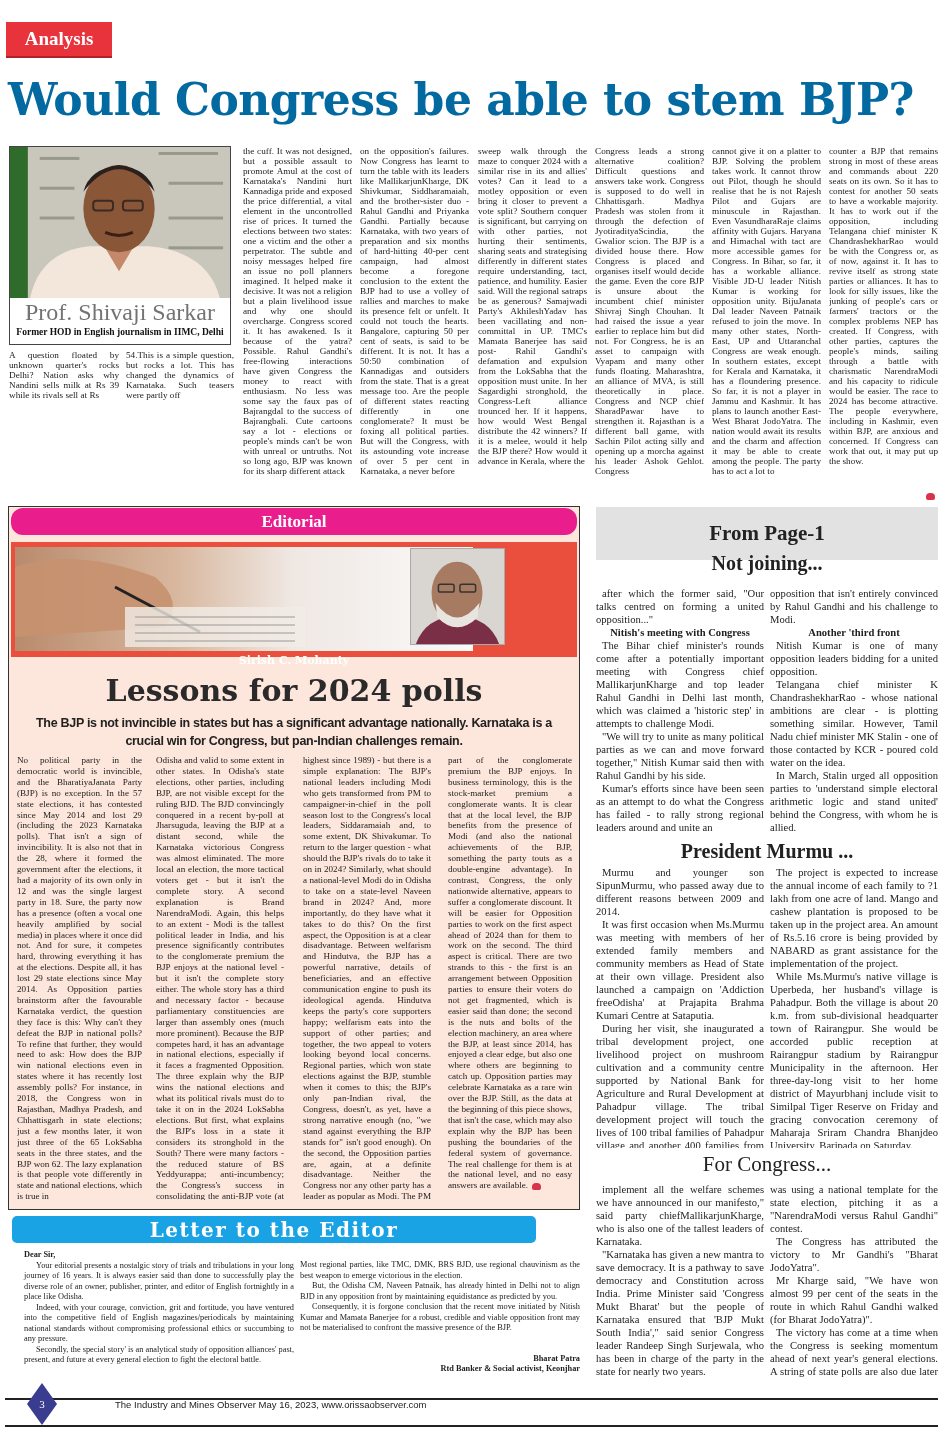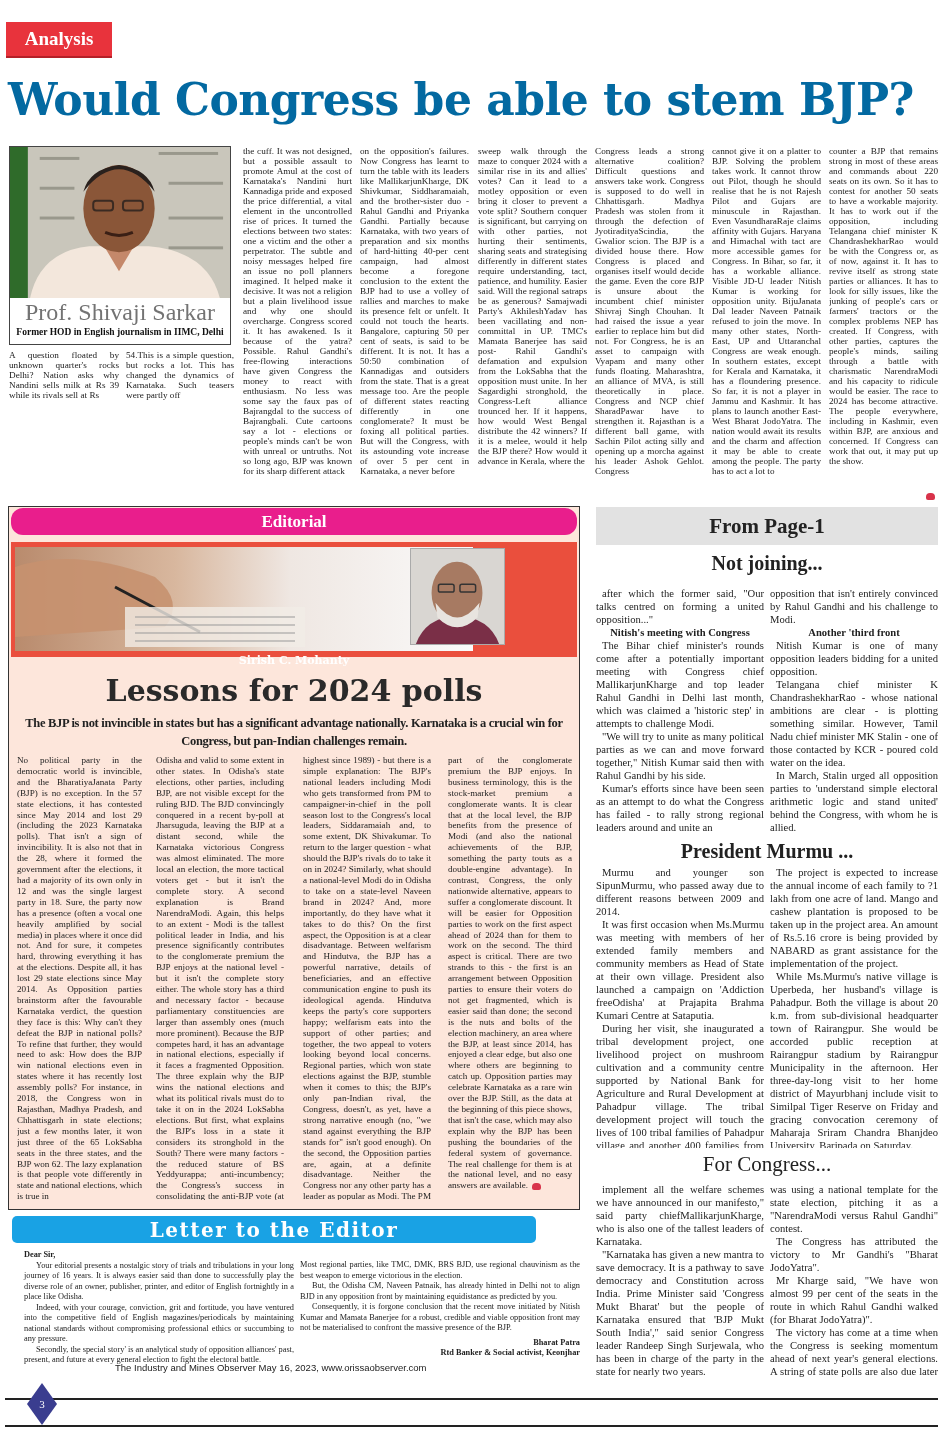--- a/index.html
+++ b/index.html
@@ -25,41 +25,41 @@
 
   
   .ed-frame { left: 8px; top: 506px; width: 572px; height: 704px; border: 1px solid #333; background: #fde6db; }
   .ed-bar { left: 11px; top: 508px; width: 566px; height: 27px; background: #e91e8c; border-radius: 12px; color: #fff;
             font-weight: bold; font-size: 17px; display:flex; align-items:center; justify-content:center; }
   .ed-banner { left: 11px; top: 542px; width: 566px; height: 115px; background: #ea4f3d; }
   .ed-img { left: 15px; top: 547px; width: 458px; height: 104px; background: linear-gradient(90deg,#b98b6d 0%,#d8b79e 35%,#efe7e2 60%,#fafafa 100%); overflow:hidden; }
   .ed-portrait { left: 410px; top: 548px; width: 95px; height: 97px; border: 1px solid #aaa; background: #8a6b5c; overflow:hidden; }
   .ed-byline { left: 11px; top: 653px; width: 566px; height: 15px; color: #fff; font-family: "DejaVu Serif", serif; font-weight: bold; font-size: 11px; text-align: center; line-height: 15px; }
   .ed-title { left: 11px; top: 670px; width: 566px; text-align: center; font-family: "DejaVu Serif", serif; font-weight: bold; font-size: 30px; color: #2a2a2a; line-height: 42px; }
-  .ed-sub { left: 20px; top: 714px; width: 548px; text-align: center; font-family: Liberation Serif, serif; font-weight: bold; font-size: 12.5px; color: #222; line-height: 18px; letter-spacing: -0.3px; }
-
-  
-  .fp-bar { left: 596px; top: 507px; width: 342px; height: 38px; background: #e2e2e2; font-weight: bold; font-size: 21px; display:flex; align-items:center; justify-content:center; color:#222; }
+  .ed-sub { left: 20px; top: 714px; width: 548px; text-align: center; font-family: Liberation Sans, sans-serif; font-weight: bold; font-size: 12.5px; color: #222; line-height: 18px; letter-spacing: -0.3px; }
+
+  
+  .fp-bar { left: 596px; top: 507px; width: 342px; height: 53px; background: #e2e2e2; font-weight: bold; font-size: 21px; display:flex; align-items:center; justify-content:center; color:#222; }
   .rhead { font-family: "Liberation Serif", serif; font-weight: bold; font-size: 20px; color: #222; text-align: center; }
   .rcol { font-family: "Liberation Serif", serif; font-size: 10.6px; line-height: 13px; text-align: justify; color: #222; overflow: hidden; }
   .rcol p { text-indent: 6px; }
   .rcol .sh { font-weight: bold; text-align: center; text-indent: 0; }
 
   
   .lt-bar { left: 12px; top: 1216px; width: 524px; height: 27px; background: #19a2e4; border-radius: 5px; color: #fff;
             font-family: "DejaVu Serif", serif; font-weight: bold; font-size: 20px; letter-spacing: 1.5px;
             display:flex; align-items:center; justify-content:center; }
   .lcol { font-family: "Liberation Serif", serif; font-size: 8.3px; line-height: 10.5px; text-align: justify; color: #222; }
   .lcol p { text-indent: 12px; }
 
   
   .foot-line1 { left: 5px; top: 1398px; width: 933px; height: 2px; background: #222; }
   .foot-line2 { left: 5px; top: 1425px; width: 933px; height: 2px; background: #222; }
   .page-diamond { left: 27px; top: 1383px; width: 30px; height: 42px; }
-  .foot-text { left: 115px; top: 1362px; font-family: "Liberation Sans", sans-serif; font-size: 9.5px; color: #222; }
+  .foot-text { left: 115px; top: 1399px; font-family: "Liberation Sans", sans-serif; font-size: 9.5px; color: #222; }
   .end-mark { display:inline-block; width: 9px; height: 7px; background:#d8334a; border-radius: 4px 4px 2px 2px; vertical-align: middle; margin-left: 4px; }
 </style>
 </head>
 <body>
 
 <div class="abs tag">Analysis</div>
 <div class="abs headline">Would Congress be able to stem BJP?</div>
 
 <div class="abs photo-box">
   <svg viewBox="0 0 222 153" preserveAspectRatio="none">
@@ -178,21 +178,21 @@
 <div class="abs lcol" style="left:24px;top:1250px;width:270px;">
   <div style="font-weight:bold;">Dear Sir,</div>
   <p>Your editorial presents a nostalgic story of trials and tribulations in your long journey of 16 years. It is always easier said than done to successfully play the diverse role of an owner, publisher, printer, and editor of English fortnightly in a place like Odisha.</p>
   <p>Indeed, with your courage, conviction, grit and fortitude, you have ventured into the competitive field of English magazines/periodicals by maintaining national standards without compromising professional ethics or succumbing to any pressure.</p>
   <p>Secondly, the special story' is an analytical study of opposition alliances' past, present, and future at every general election to fight the electoral battle.</p>
 </div>
 <div class="abs lcol" style="left:300px;top:1260px;width:280px;">
   <p style="text-indent:0;">Most regional parties, like TMC, DMK, BRS BJD, use regional chauvinism as the best weapon to emerge victorious in the election.</p>
   <p>But, the Odisha CM, Naveen Patnaik, has already hinted in Delhi not to align BJD in any opposition front by maintaining equidistance as predicted by you.</p>
   <p>Consequently, it is forgone conclusion that the recent move initiated by Nitish Kumar and Mamata Banerjee for a robust, credible and viable opposition front may not be materialised to confront the massive presence of the BJP.</p>
-  <div style="text-align:right;font-weight:bold;margin-top:4px;">Bharat Patra</div>
+  <div style="text-align:right;font-weight:bold;margin-top:20px;">Bharat Patra</div>
   <div style="text-align:right;font-weight:bold;">Rtd Banker &amp; Social activist, Keonjhar</div>
 </div>
 
 <div class="abs foot-line1"></div>
 <div class="abs foot-line2"></div>
 <div class="abs page-diamond">
   <svg viewBox="0 0 30 42" style="width:100%;height:100%;display:block;">
     <polygon points="15,0 30,21 15,42 0,21" fill="#3a3d8f"></polygon>
   </svg>
   <div style="position:absolute;left:0;top:0;width:30px;height:42px;display:flex;align-items:center;justify-content:center;color:#fff;font-size:11px;font-family:'Liberation Serif',serif;">3</div>

